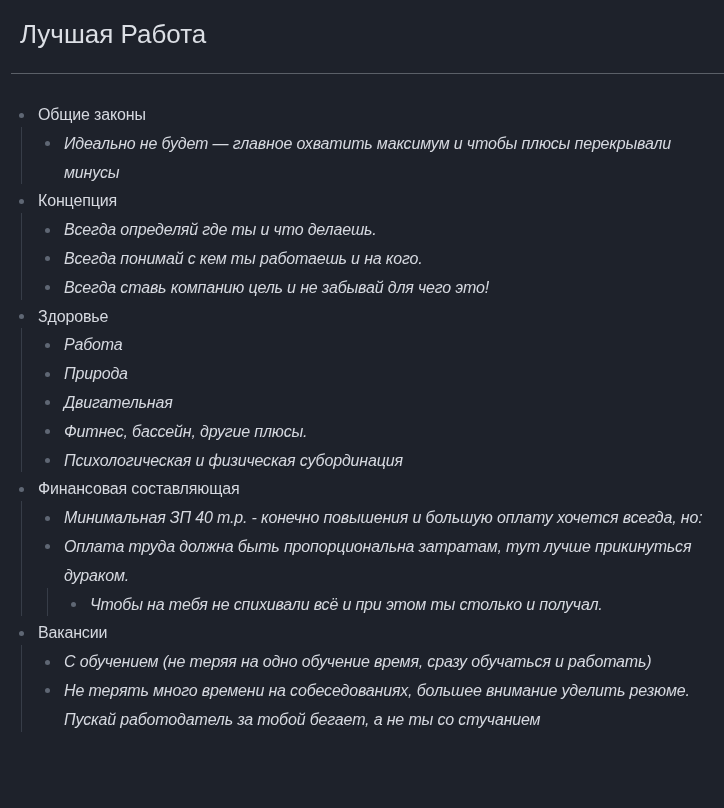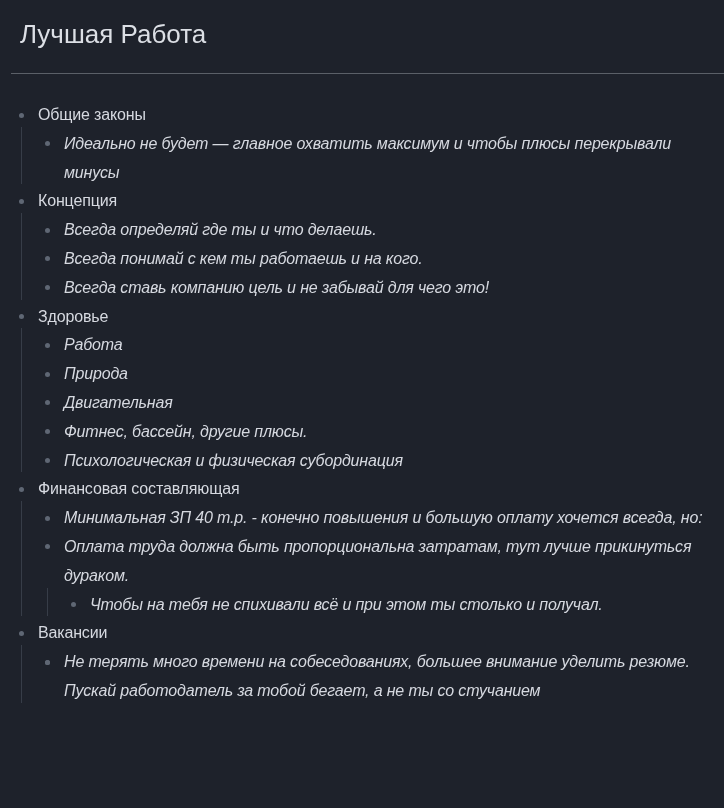--- a/index.html
+++ b/index.html
@@ -160,20 +160,21 @@
       </div>
     </div>
 
     <div class="li">
       <span class="bullet"></span>
       <span class="txt">Вакансии</span>
       <div class="list sub">
         <span class="guide"></span>
         <div class="li">
           <span class="bullet"></span>
+          <span class="txt">С обучением (не теряя на одно обучение время, сразу обучаться и работать)</span>
         </div>
         <div class="li">
           <span class="bullet"></span>
           <span class="txt">Не терять много времени на собеседованиях, большее внимание уделить резюме. Пускай работодатель за тобой бегает, а не ты со стучанием</span>
         </div>
       </div>
     </div>
 
   </div>
 </div>

